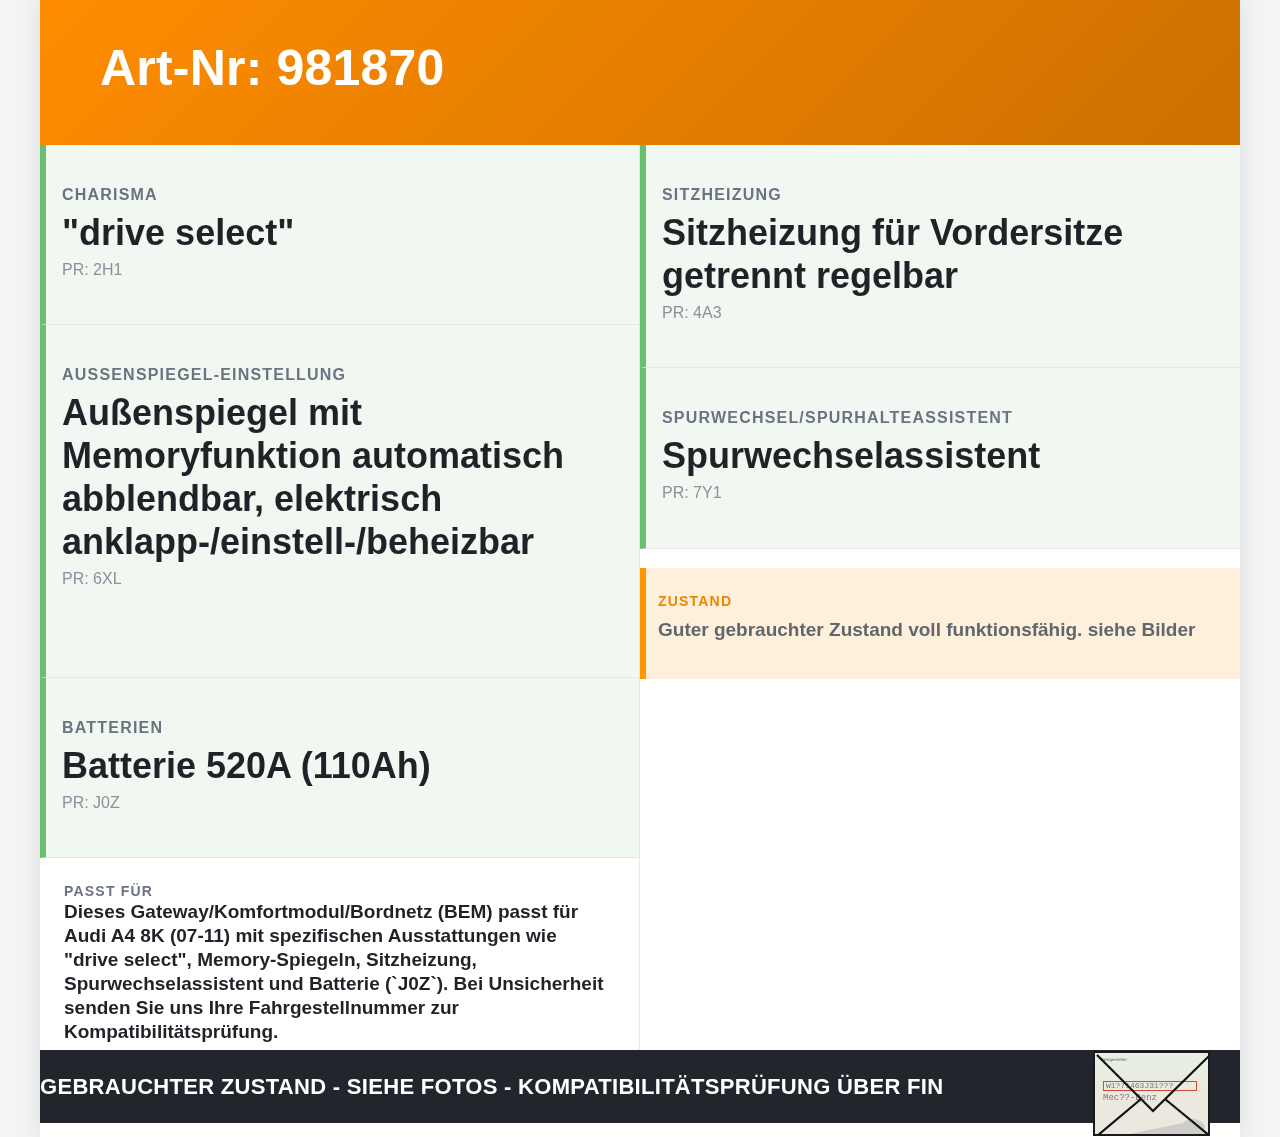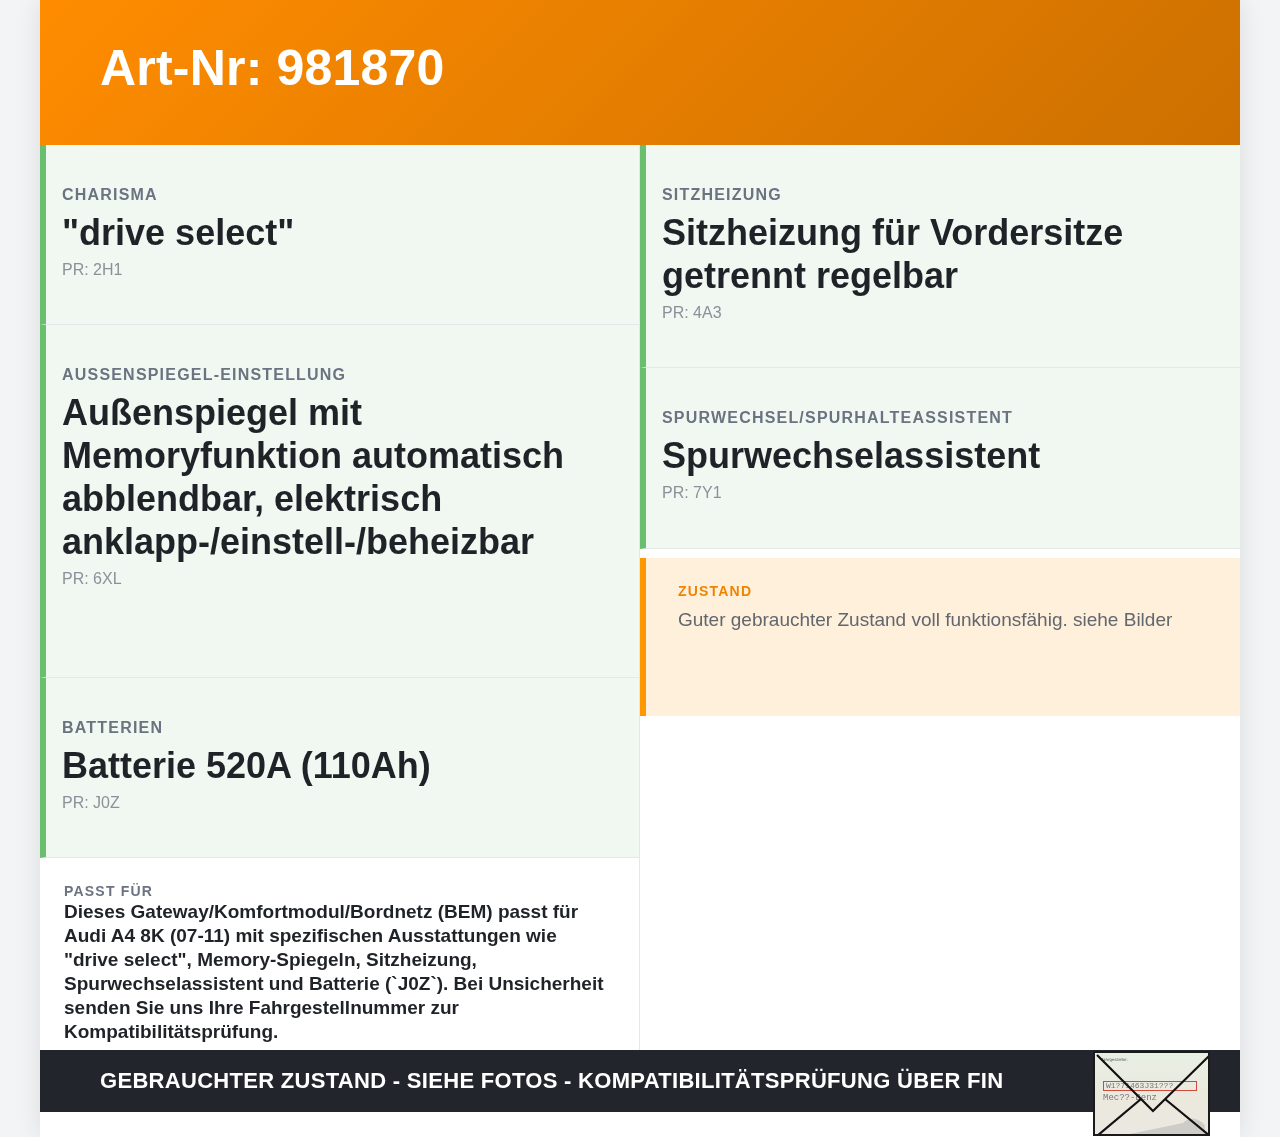--- a/index.html
+++ b/index.html
@@ -90,49 +90,48 @@
     }
     .fit .text {
       font-size: 19px;
       font-weight: 700;
       color: #1f2328;
       line-height: 24px;
     }
     .zustand {
       background: #fff0dc;
       border-left: 6px solid #ff9800;
-      padding: 24px 24px 24px 32px;
-      height: 158px;
-      margin-top: 9px;
+      padding: 24px 24px 24px 12px;
+      height: 111px;
+      margin-top: 19px;
     }
     .zustand .label {
       font-size: 14px;
       font-weight: 700;
       color: #f08400;
       letter-spacing: 1.2px;
       text-transform: uppercase;
       line-height: 18px;
     }
     .zustand .text {
       margin-top: 8px;
       font-size: 19px;
-      font-weight: 400;
+      font-weight: 700;
       color: #62666d;
       line-height: 24px;
     }
     .footer {
       position: absolute;
       left: 0;
       top: 1050px;
       width: 1200px;
-      height: 62px;
+      height: 73px;
       background: #22252b;
       display: flex;
       align-items: center;
-      padding-left: 60px;
     }
     .footer .slogan {
       color: #ffffff;
       font-size: 22px;
       font-weight: 700;
       letter-spacing: 0.3px;
     }
     .footer .contact-img {
       position: absolute;
       left: 1053px;

